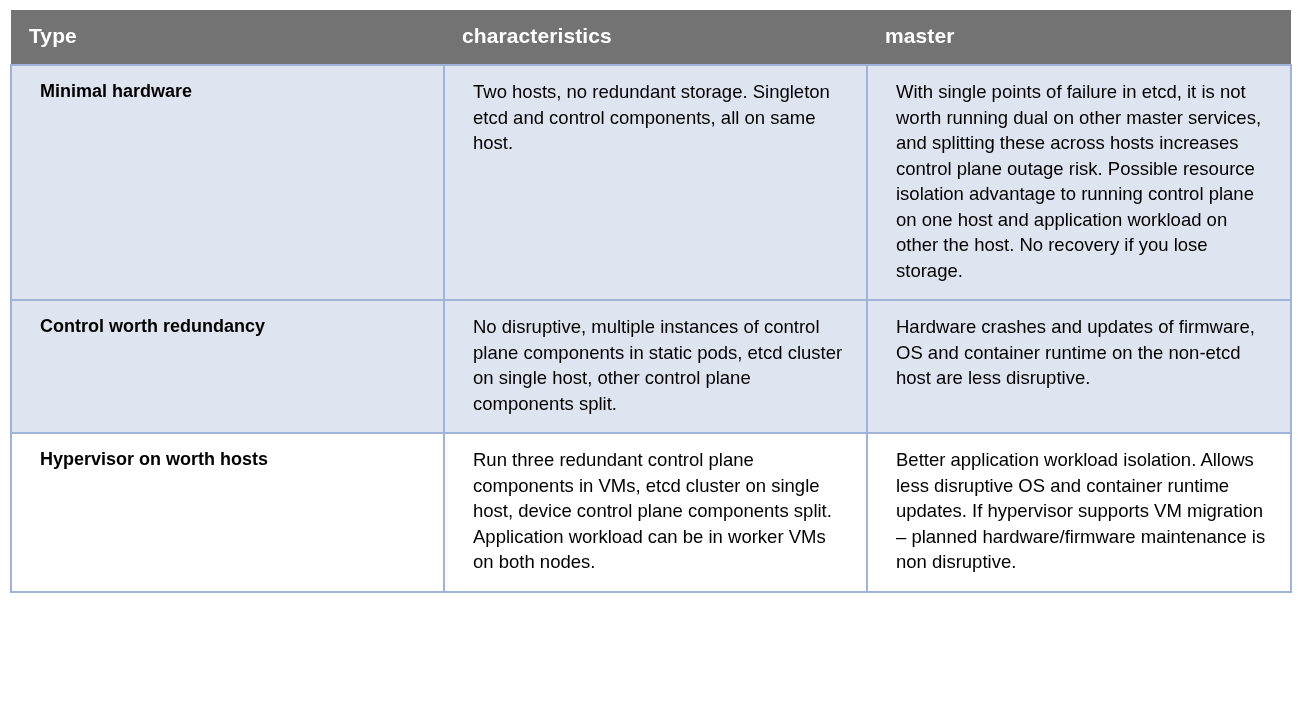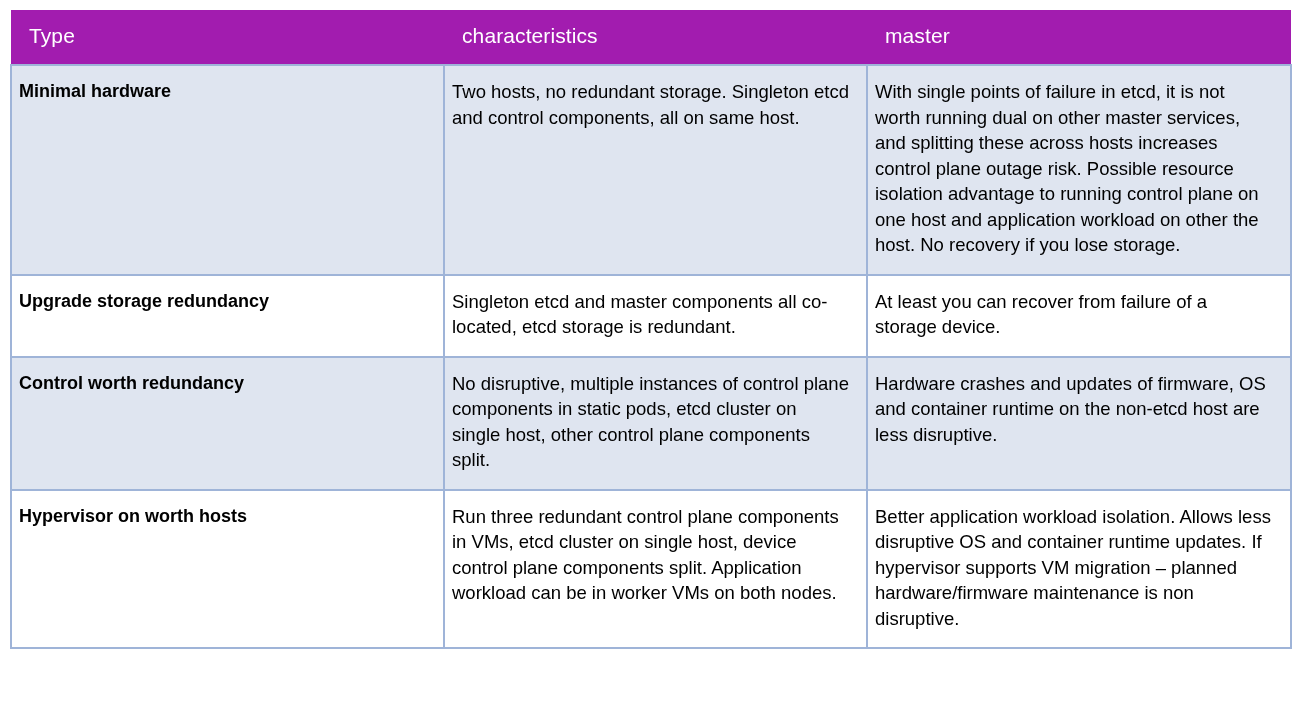--- a/index.html
+++ b/index.html
@@ -25,34 +25,34 @@
     border-collapse: collapse;
     table-layout: fixed;
     width: 1280px;
   }
 
   col.col-type        { width: 433px; }
   col.col-chars       { width: 423px; }
   col.col-result      { width: 424px; }
 
   thead th {
-    background: #a21caf;
+    background: #737373;
     color: #ffffff;
     font-size: 21px;
-    font-weight: normal;
+    font-weight: bold;
     text-align: left;
     padding: 14px 18px 16px 18px;
     border: none;
     letter-spacing: 0.1px;
   }
 
   tbody td {
     border: 2px solid #9fb4d8;
     vertical-align: top;
-    padding: 13px 17px 16px 7px;
+    padding: 13px 17px 16px 28px;
     font-size: 18.5px;
     line-height: 1.38;
     color: #000000;
   }
 
   tbody tr.row-shaded td {
     background: #dfe5f0;
   }
   tbody tr.row-plain td {
     background: #ffffff;
@@ -79,25 +79,20 @@
         <th>characteristics</th>
         <th>master</th>
       </tr>
     </thead>
     <tbody>
       <tr class="row-shaded">
         <td class="cell-type">Minimal hardware</td>
         <td>Two hosts, no redundant storage. Singleton etcd and control components, all on same host.</td>
         <td>With single points of failure in etcd, it is not worth running dual on other master services, and splitting these across hosts increases control plane outage risk. Possible resource isolation advantage to running control plane on one host and application workload on other the host. No recovery if you lose storage.</td>
       </tr>
-      <tr class="row-plain">
-        <td class="cell-type">Upgrade storage redundancy</td>
-        <td>Singleton etcd and master components all co-located, etcd storage is redundant.</td>
-        <td>At least you can recover from failure of a storage device.</td>
-      </tr>
       <tr class="row-shaded">
         <td class="cell-type">Control worth redundancy</td>
         <td>No disruptive, multiple instances of control plane components in static pods, etcd cluster on single host, other control plane components split.</td>
         <td>Hardware crashes and updates of firmware, OS and container runtime on the non-etcd host are less disruptive.</td>
       </tr>
       <tr class="row-plain">
         <td class="cell-type">Hypervisor on worth hosts</td>
         <td>Run three redundant control plane components in VMs, etcd cluster on single host, device control plane components split. Application workload can be in worker VMs on both nodes.</td>
         <td>Better application workload isolation. Allows less disruptive OS and container runtime updates. If hypervisor supports VM migration – planned hardware/firmware maintenance is non disruptive.</td>
       </tr>

